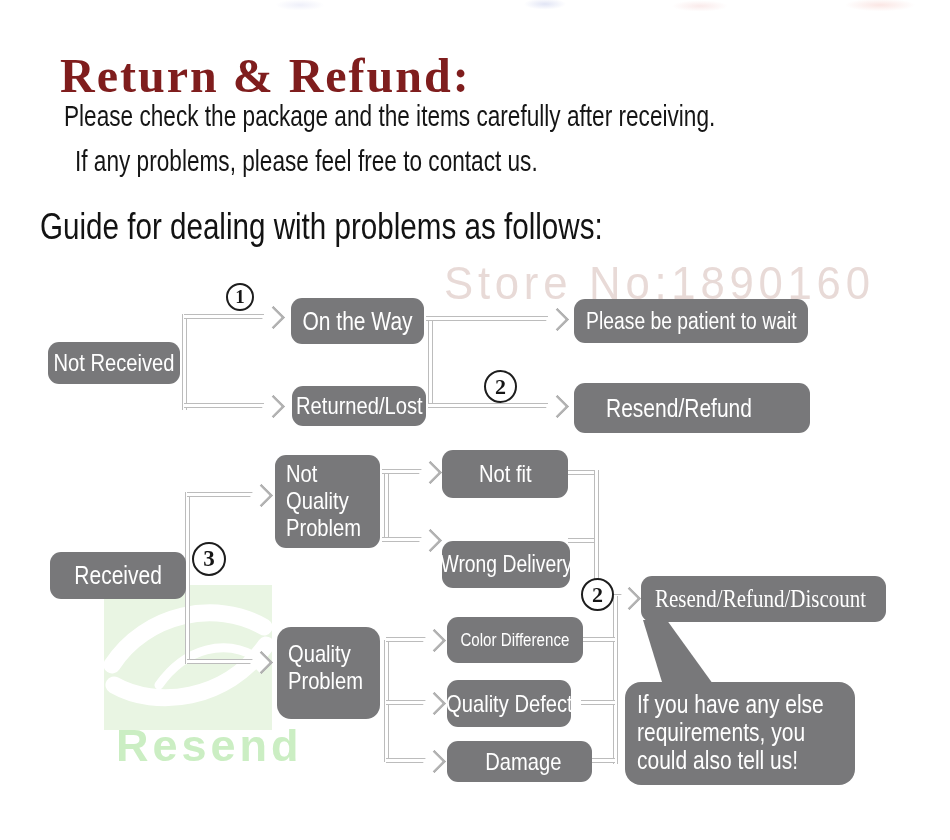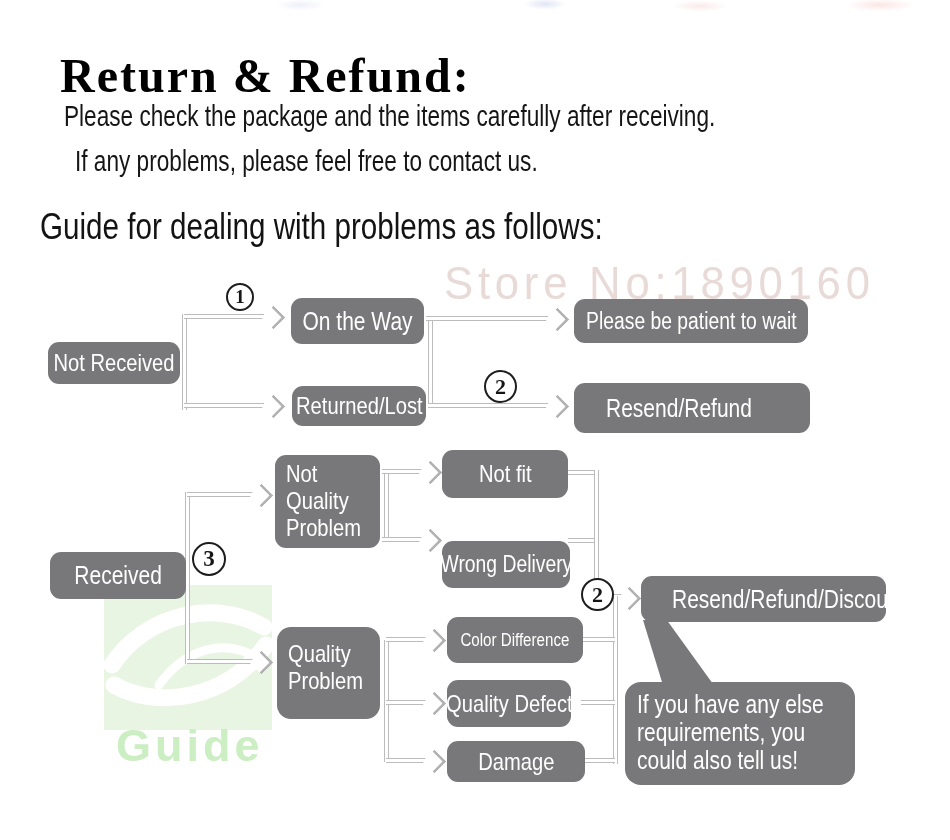--- a/index.html
+++ b/index.html
@@ -4,21 +4,21 @@
 <style>
   html,body{margin:0;padding:0;background:#ffffff;}
   #stage{
     position:relative;width:950px;height:840px;background:#ffffff;
     font-family:"Liberation Sans", sans-serif;overflow:hidden;
   }
   
   .title{
     position:absolute;left:60px;top:16px;
     font-family:"Liberation Serif", serif;font-weight:bold;
-    font-size:48px;letter-spacing:2px;color:#000000;
+    font-size:48px;letter-spacing:2px;color:#7f1d1d;
   }
   .note{position:absolute;color:#151515;font-size:29px;}
   .cond{display:inline-block;transform:scaleX(0.78);transform-origin:0 50%;white-space:nowrap;}
   .guide{position:absolute;left:40px;top:206px;color:#131313;font-size:37px;}
   .guide .cond{transform:scaleX(0.8);}
   
   .wm-store{
     position:absolute;left:444px;top:256px;z-index:1;
     font-size:46px;letter-spacing:5px;color:rgba(201,166,160,0.42);
     transform:scaleX(0.95);transform-origin:0 0;white-space:nowrap;
@@ -98,21 +98,21 @@
   </div>
 
   <div class="wm-store">Store No:1890160</div>
   <div class="wm-square">
     <svg width="168" height="145" viewBox="0 0 168 145">
       <path d="M8 80 C 42 28, 112 14, 160 42" stroke="#ffffff" stroke-width="17" fill="none" stroke-linecap="round"></path>
       <path d="M162 60 C 122 116, 52 124, 10 100" stroke="#ffffff" stroke-width="17" fill="none" stroke-linecap="round"></path>
       <path d="M55 100 C 82 62, 122 54, 152 72" stroke="#ffffff" stroke-width="9" fill="none" stroke-linecap="round"></path>
     </svg>
   </div>
-  <div class="wm-brand">Guide</div>
+  <div class="wm-brand">Resend</div>
 
   <div class="flow">
 
     <div class="vl" style="left:182px;top:314px;height:96px;"></div>
     <div class="hl" style="left:184px;top:314px;width:80px;"></div>
     <div class="hl" style="left:184px;top:403px;width:80px;"></div>
     <div class="arr" style="left:265px;top:309px;"></div>
     <div class="arr" style="left:265px;top:398px;"></div>
 
     <div class="vl" style="left:428px;top:316px;height:92px;"></div>
@@ -195,25 +195,25 @@
 
     <div class="node multi" style="left:277px;top:627px;width:103px;height:92px;padding:14px 0 0 11px;box-sizing:border-box;border-radius:14px;">
         <span class="condblock">Quality Problem</span>
       </div>
     <div class="node" style="left:447px;top:617px;width:136px;height:46px;font-size:18px;">
         <span class="cnd">Color Difference</span>
       </div>
     <div class="node" style="left:447px;top:680px;width:124px;height:47px;">
         <span class="cnd">Quality Defect</span>
       </div>
-    <div class="node" style="left:447px;top:741px;width:138px;height:41px;">
+    <div class="node" style="left:447px;top:741px;width:138px;height:41px;padding-left:7px;">
         <span class="cnd">Damage</span>
       </div>
 
-    <div class="node left" style="left:641px;top:576px;width:245px;height:46px;font-size:25px;padding-left:31px;box-sizing:border-box;">
+    <div class="node left" style="left:641px;top:576px;width:245px;height:46px;font-size:25px;padding-left:14px;box-sizing:border-box;font-family:Liberation Serif, serif;">
         <span class="cnd">Resend/Refund/Discount</span>
       </div>
 
     <div class="tail"></div>
     <div class="bubble">
         <span class="condblock">If you have any else requirements, you could also tell us!</span>
       </div>
 
   </div>
 </div>

